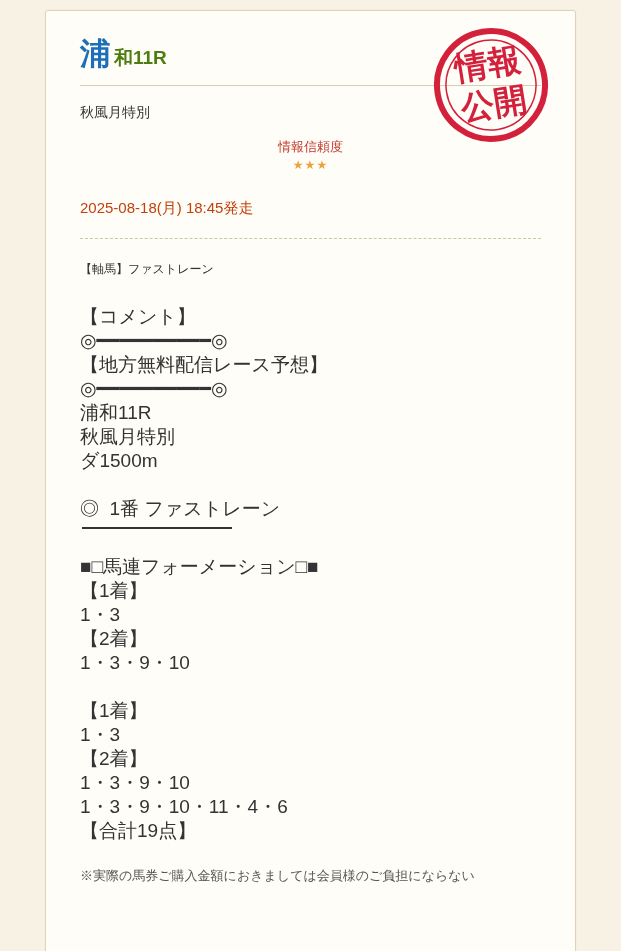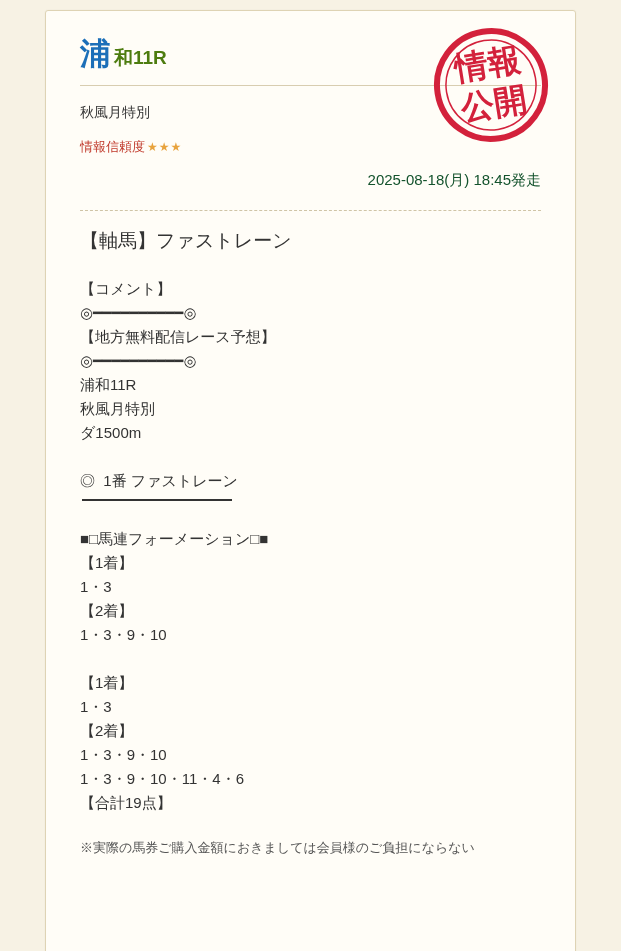--- a/index.html
+++ b/index.html
@@ -60,47 +60,47 @@
     font-size: 14px;
     color: #333;
   }
   .reliability {
     margin-top: 16px;
     font-size: 13px;
     color: #c0392b;
     display: flex;
     align-items: center;
     gap: 2px;
+    flex-direction: column;
   }
   .reliability .stars {
     color: #e8a33d;
     font-size: 12px;
     letter-spacing: 1px;
   }
   .datetime {
-    margin-top: 15px;
+    margin-top: 27px;
     font-size: 15px;
-    color: #14532d;
-    text-align: right;
+    color: #c2410c;
   }
   .dashed-sep {
     margin-top: 20px;
     border-top: 1px dashed #cfc4a6;
     width: 100%;
   }
   .body-text {
     margin-top: 18px;
-    font-size: 19px;
+    font-size: 12px;
     line-height: 24px;
     color: #333;
     white-space: pre-wrap;
     word-break: break-all;
   }
   .block {
-    font-size: 15px;
+    font-size: 19px;
     line-height: 24px;
     color: #333;
     white-space: pre-wrap;
     word-break: break-all;
   }
   .spacer-line { height: 24px; }
   .rule-thick {
     border-bottom: 2px solid #333;
     width: 150px;
     margin: 6px 0 2px 2px;

